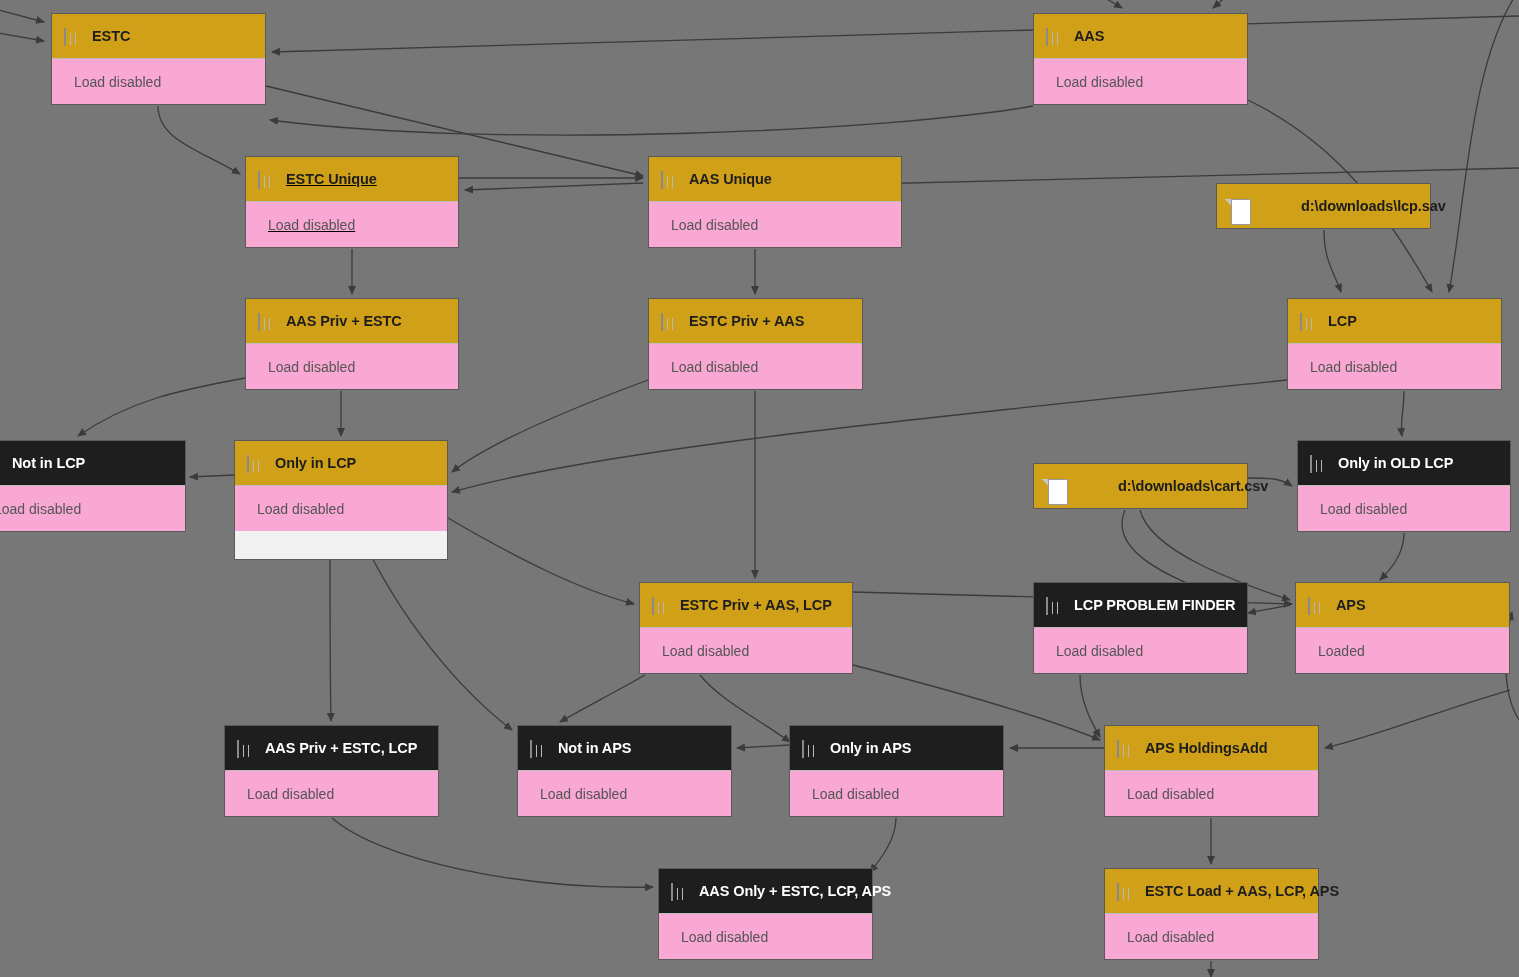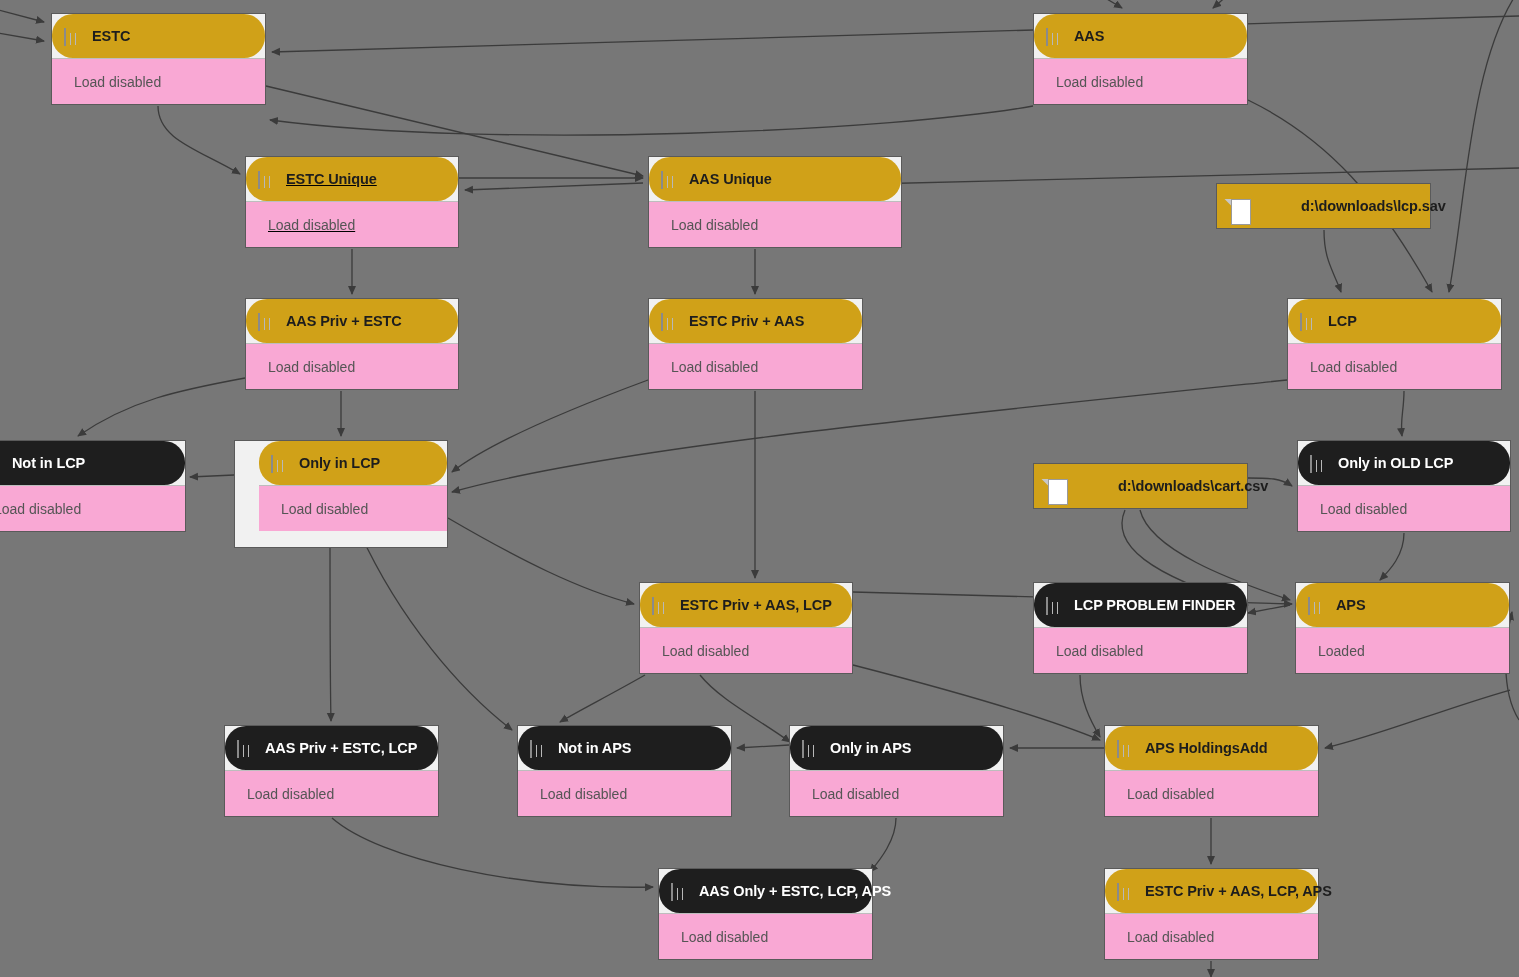--- a/index.html
+++ b/index.html
@@ -39,21 +39,20 @@
 
   .node .hdr {
     display: flex;
     align-items: center;
     height: 44px;
     padding-left: 12px;
     box-sizing: border-box;
     font-size: 14.5px;
     font-weight: bold;
     letter-spacing: -0.1px;
-    border-radius: 21px;
   }
 
   .node.gold .hdr {
     background: #d0a118;
     color: #1d1d1d;
   }
   .node.dark .hdr {
     background: #1e1e1e;
     color: #ffffff;
   }
@@ -257,21 +256,21 @@
         </div>
         <div class="body">Load disabled</div>
       </div>
       <div class="node dark" style="left: -29px; top: 440px; width: 215px; height: 92px;">
         <div class="hdr">
           <span class="ico"></span>
           <span class="lbl">Not in LCP</span>
         </div>
         <div class="body">Load disabled</div>
       </div>
-      <div class="node gold" style="left: 234px; top: 440px; width: 214px; height: 108px; padding-left: 24px;">
+      <div class="node gold" style="left: 234px; top: 440px; width: 214px; height: 120px;">
         <div class="hdr">
           <span class="ico"><span class="tbl-ico"><span class="g gv1"></span><span class="g gv2"></span><span class="g gh1"></span><span class="g gh2"></span></span></span>
           <span class="lbl">Only in LCP</span>
         </div>
         <div class="body">Load disabled</div>
       </div>
       <div class="node dark" style="left: 1297px; top: 440px; width: 214px; height: 92px;">
         <div class="hdr">
           <span class="ico"><span class="tbl-ico"><span class="g gv1"></span><span class="g gv2"></span><span class="g gh1"></span><span class="g gh2"></span></span></span>
           <span class="lbl">Only in OLD LCP</span>
@@ -336,19 +335,19 @@
       <div class="node dark" style="left: 658px; top: 868px; width: 215px; height: 92px;">
         <div class="hdr">
           <span class="ico"><span class="tbl-ico"><span class="g gv1"></span><span class="g gv2"></span><span class="g gh1"></span><span class="g gh2"></span></span></span>
           <span class="lbl">AAS Only + ESTC, LCP, APS</span>
         </div>
         <div class="body">Load disabled</div>
       </div>
       <div class="node gold" style="left: 1104px; top: 868px; width: 215px; height: 92px;">
         <div class="hdr">
           <span class="ico"><span class="tbl-ico"><span class="g gv1"></span><span class="g gv2"></span><span class="g gh1"></span><span class="g gh2"></span></span></span>
-          <span class="lbl">ESTC Priv + AAS, LCP, APS</span>
+          <span class="lbl">ESTC Load + AAS, LCP, APS</span>
         </div>
         <div class="body">Load disabled</div>
       </div>
     </div>
 
 </div>
 
 </body></html>

